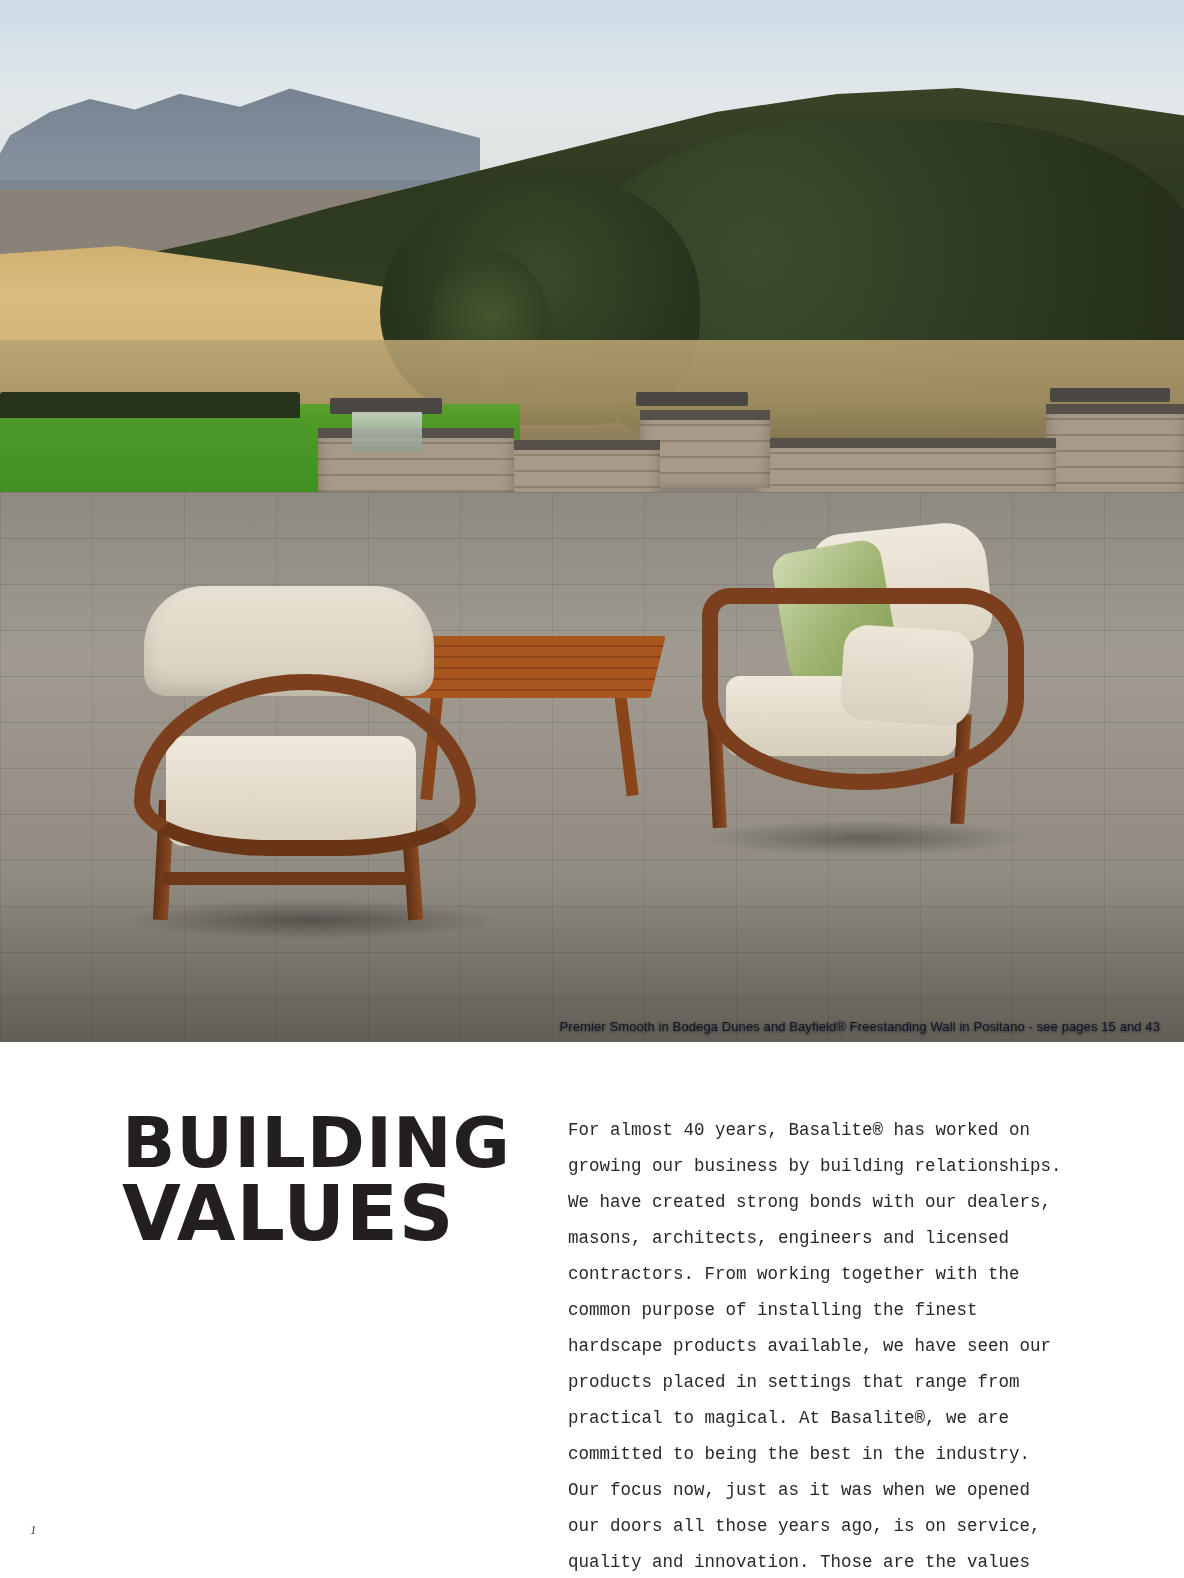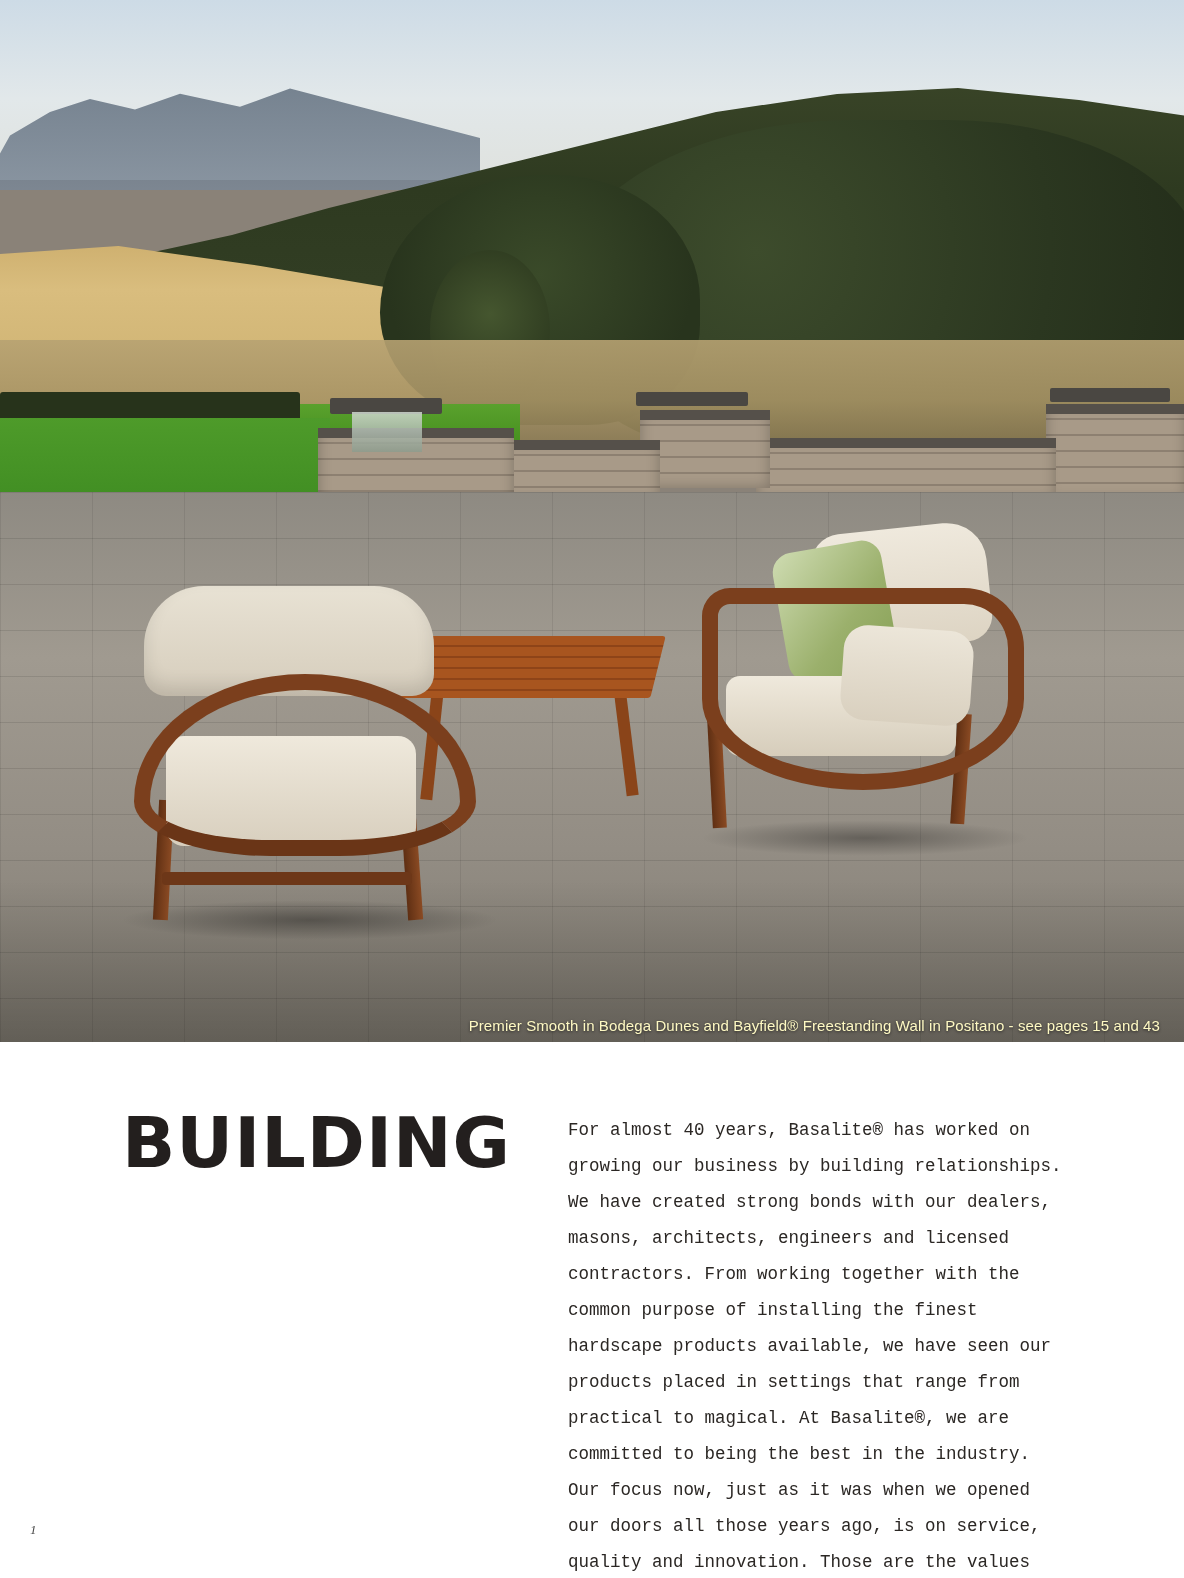--- a/index.html
+++ b/index.html
@@ -286,22 +286,22 @@
     position: absolute; left: 700px; top: 820px;
     width: 330px; height: 36px;
     background: radial-gradient(ellipse at center, rgba(0,0,0,.32), rgba(0,0,0,0) 70%);
   }
 
   .photo-caption {
     position: absolute;
     left: 0; right: 24px;
     bottom: 8px;
     text-align: right;
-    color: #fef9c3;
-    font-size: 15px;
+    color: #0f172a;
+    font-size: 13px;
     letter-spacing: .1px;
     text-shadow: 0 1px 3px rgba(0,0,0,.6);
     font-family: "Liberation Sans", sans-serif;
   }
 
   
   .lower {
     position: absolute;
     left: 0; top: 1042px;
     width: 1184px;
@@ -407,16 +407,17 @@
     <div class="cr-pillow-small"></div>
     <div class="cr-frame"></div>
   </div>
 
   <div class="photo-caption">Premier Smooth in Bodega Dunes and Bayfield® Freestanding Wall in Positano - see pages 15 and 43</div>
 </div>
 
 <div class="lower">
   <h1 class="headline">
     <span class="l1">BUILDING</span>
+    <span class="l2">VALUES</span>
   </h1>
   <p class="body-copy">For almost 40 years, Basalite® has worked on growing our business by building relationships. We have created strong bonds with our dealers, masons, architects, engineers and licensed contractors. From working together with the common purpose of installing the finest hardscape products available, we have seen our products placed in settings that range from practical to magical. At Basalite®, we are committed to being the best in the industry. Our focus now, just as it was when we opened our doors all those years ago, is on service, quality and innovation. Those are the values that have made us the industry leader we are today and the same principles that will guide us far into the future.</p>
   <div class="page-num">1</div>
 </div>
 
 </body></html>

